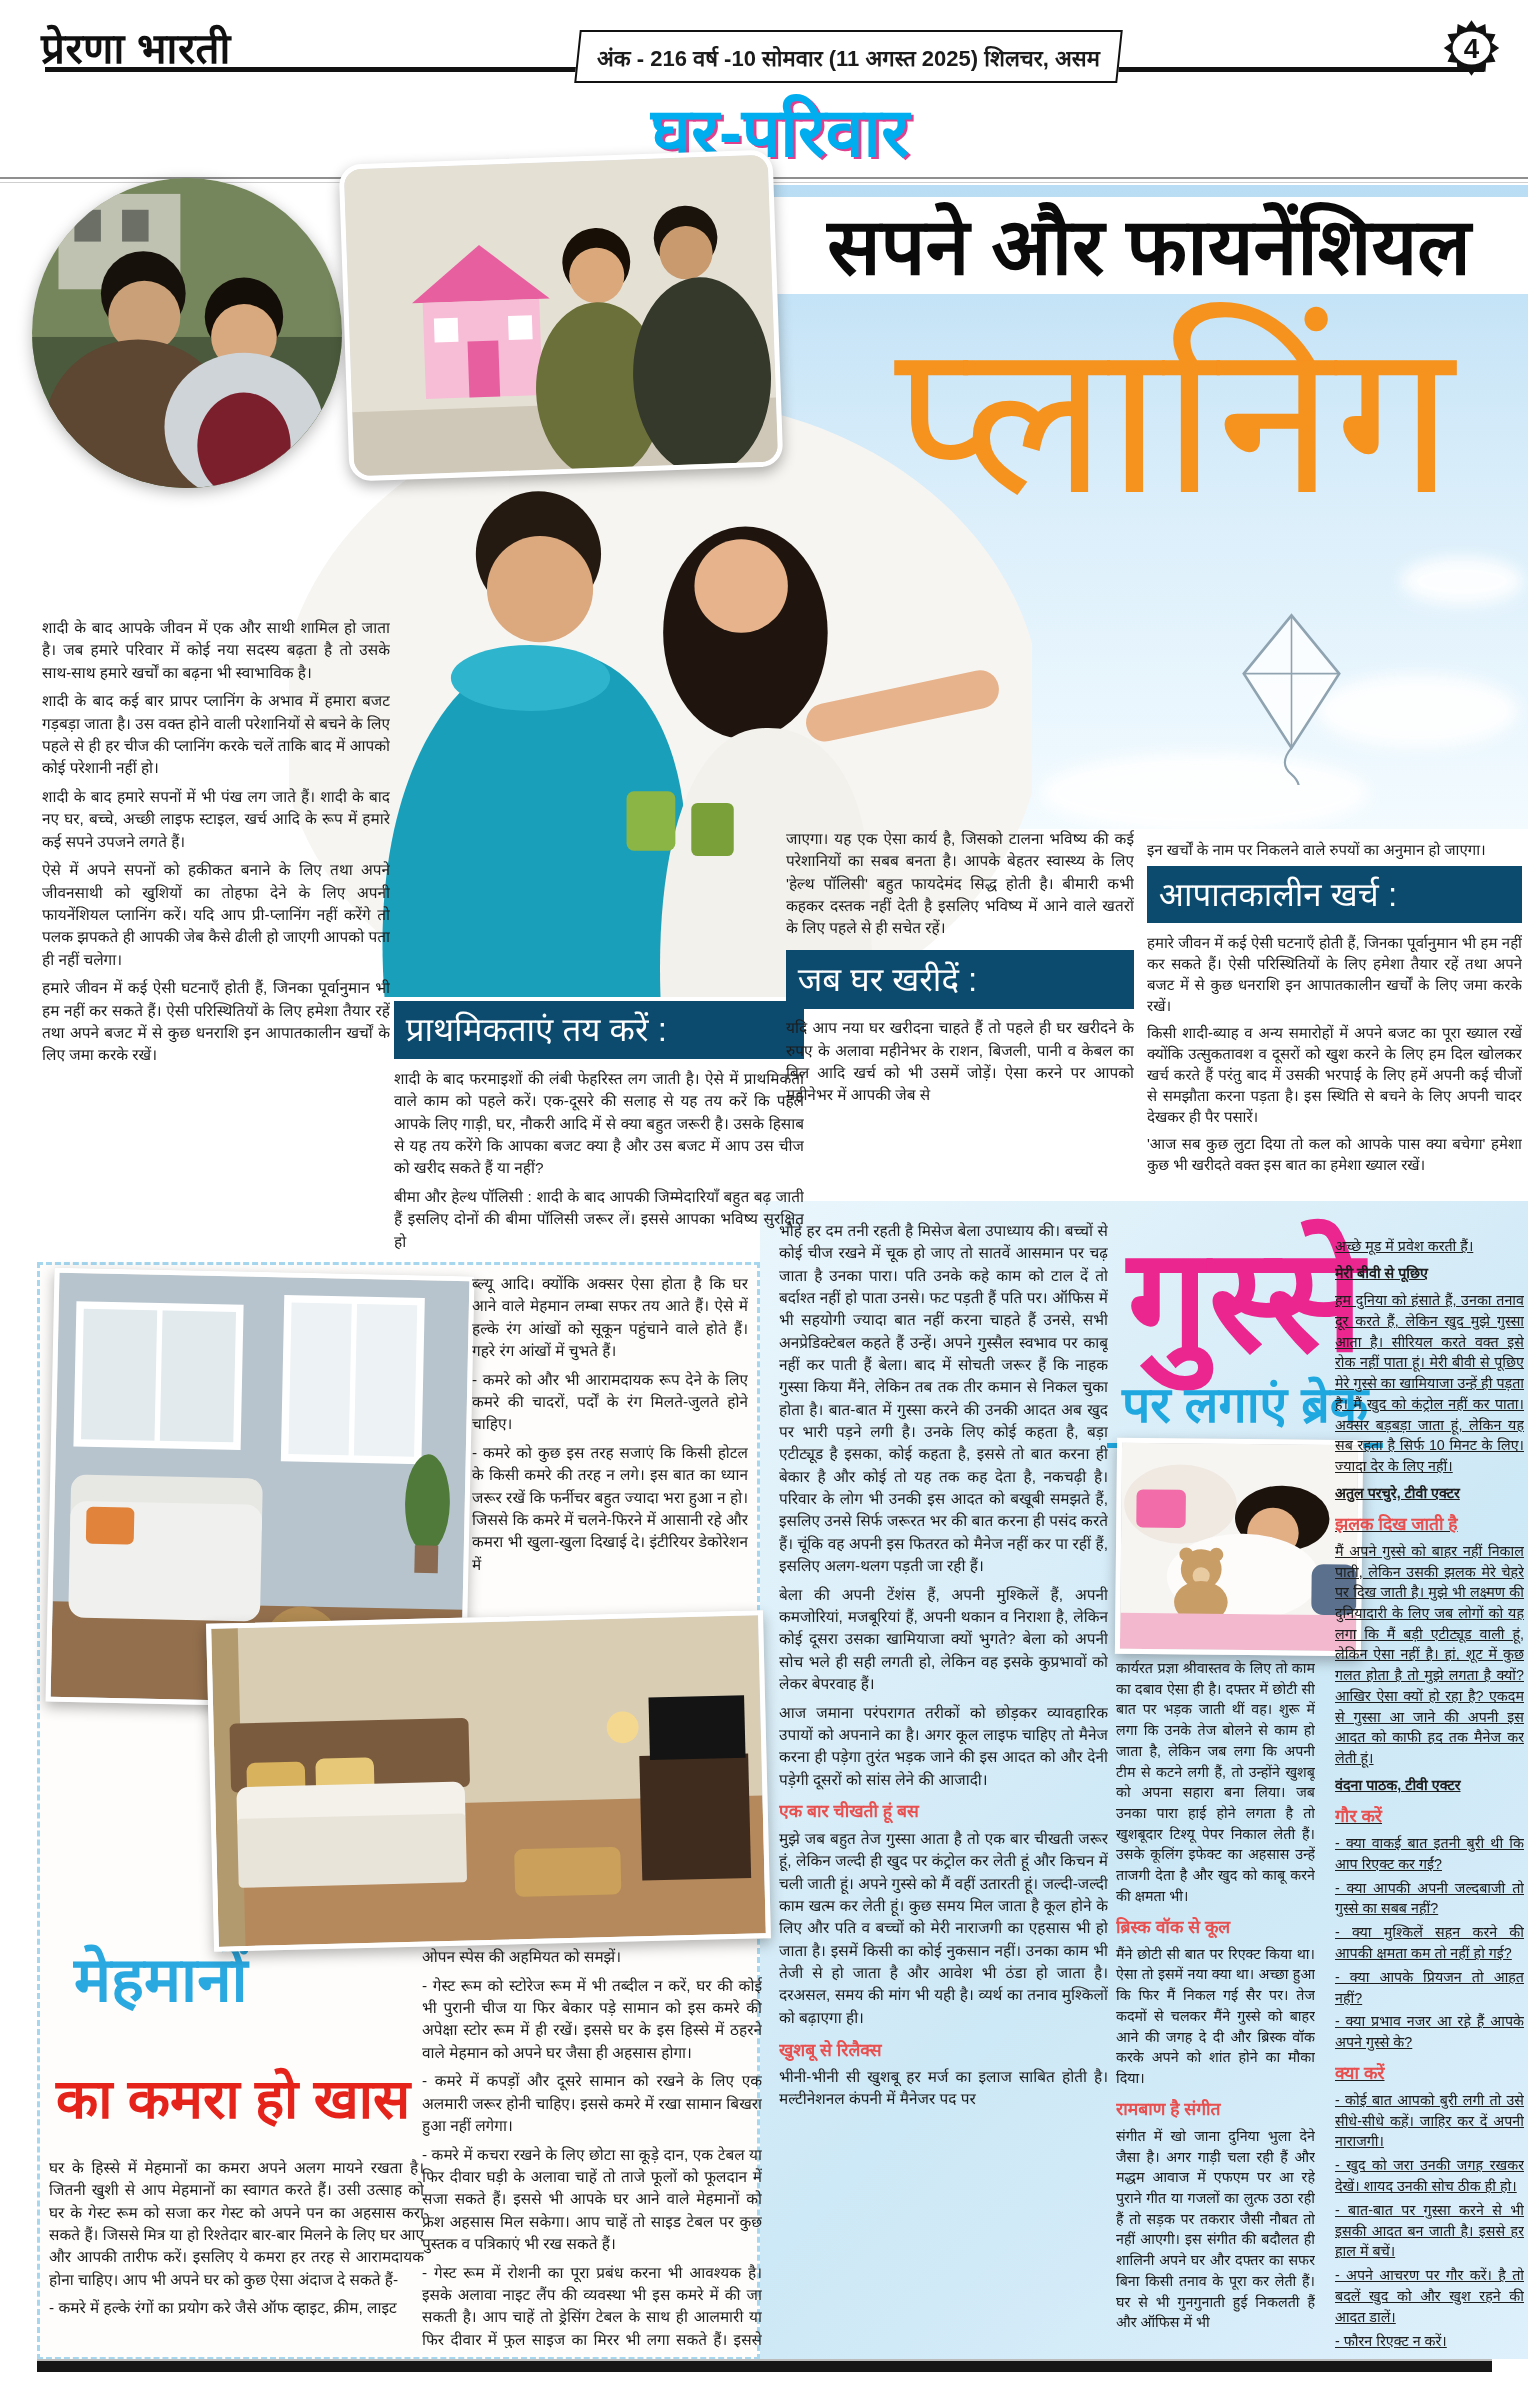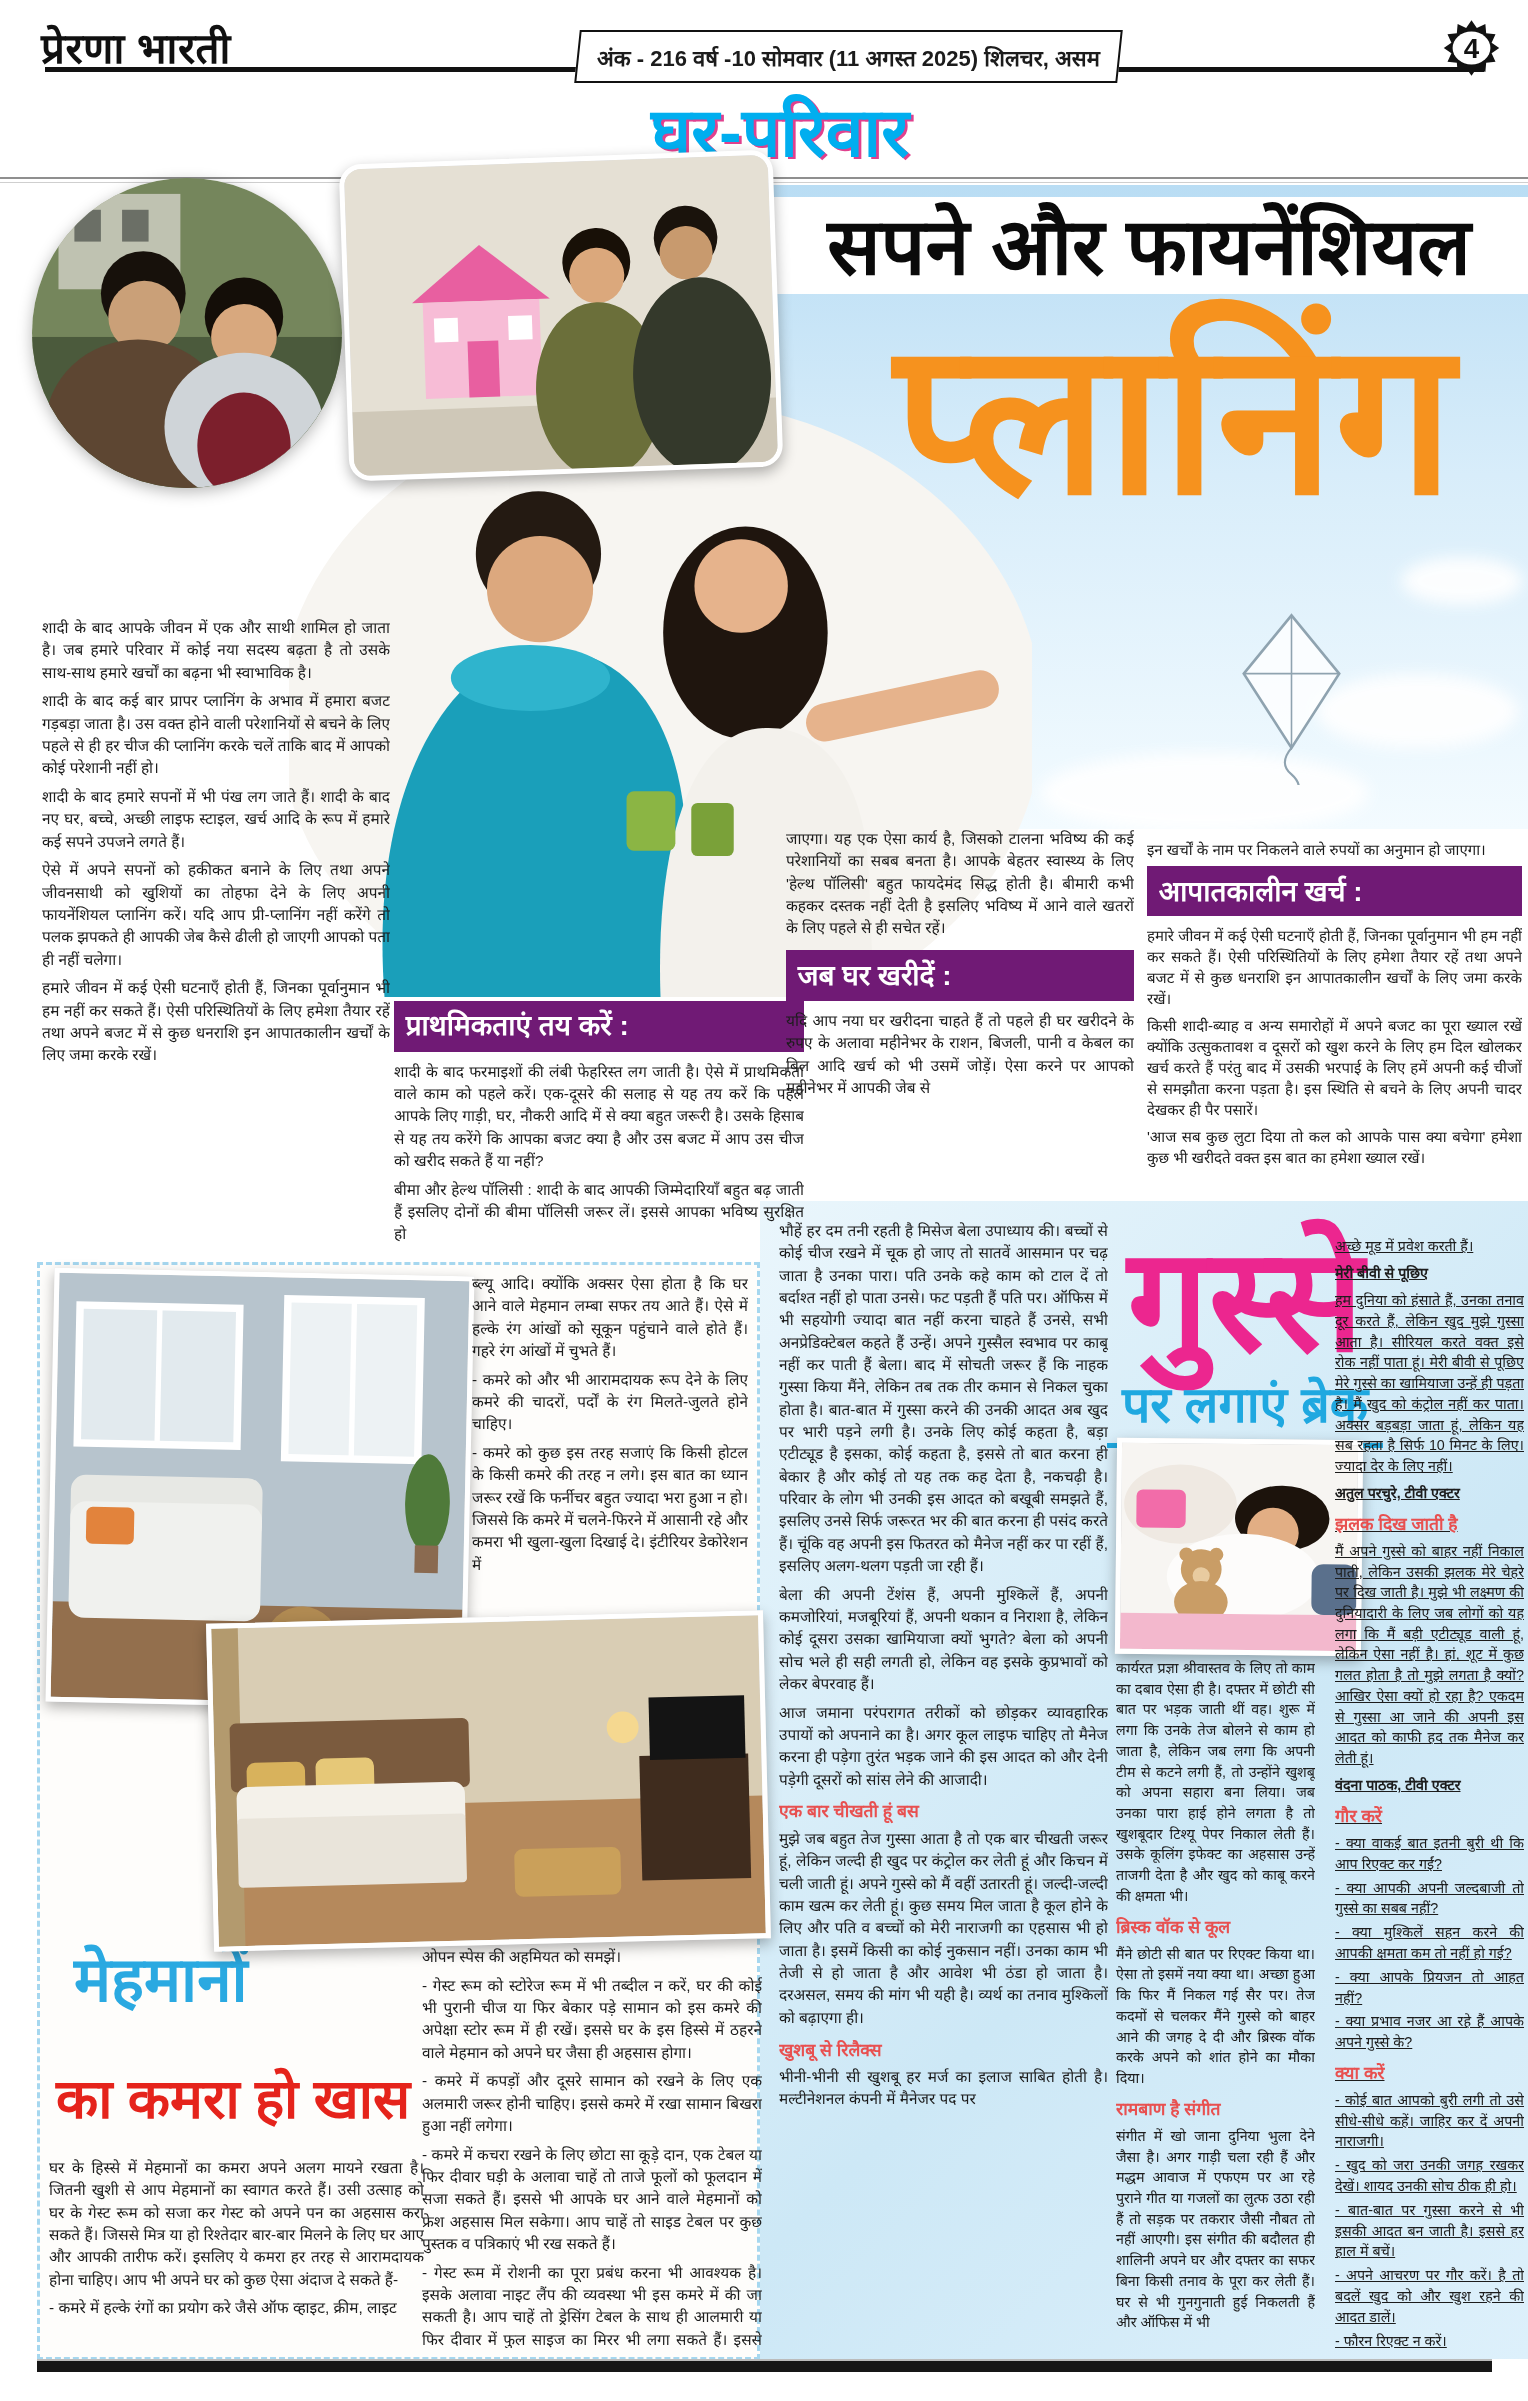--- a/index.html
+++ b/index.html
@@ -16,31 +16,31 @@
   .section-title{left:16px;top:83px;width:1528px;text-align:center;font-size:68px;font-weight:900;
                  color:#00aeef;text-shadow:2.7px 2.1px 0 #e0418e;}
   .rule-gray{left:0;top:177px;width:1528px;height:3.2px;border-top:2.1px solid #8f8f8f;border-bottom:1.6px solid #cfcfcf;}
   
   .sky{left:742px;top:185px;width:786px;height:644px;
        background:linear-gradient(180deg,#b9ddf4 0%,#d8edfa 45%,#f3fbff 100%);}
   .cloud{background:#fff;border-radius:50%;filter:blur(7.4px);opacity:.92;}
   .kicker{left:770px;top:197px;width:758px;background:#fff;padding:8.5px 0 5.3px;
           font-size:79px;font-weight:900;text-align:center;line-height:1.05;color:#0a0a0a;z-index:2;}
   .big-title{left:820px;top:297px;width:708px;text-align:center;font-size:212px;line-height:1.15;
-             font-weight:700;color:#f6921e;z-index:2;}
+             font-weight:400;color:#f6921e;z-index:2;}
   .photo-frame{border:5.3px solid #fff;box-shadow:0 5.3px 14px rgba(0,0,0,.3);overflow:hidden;background:#ddd;}
   .photo-circle{left:32px;top:178px;width:310px;height:310px;border-radius:50%;overflow:hidden;
                 box-shadow:0 4.2px 15px rgba(0,0,0,.28);z-index:2;}
   .photo-gift{left:344px;top:157px;width:424px;height:307px;border-radius:22px;transform:rotate(-2deg);z-index:3;}
   .photo-couple{left:289px;top:335px;width:743px;height:662px;z-index:2;}
   .kite{left:1212px;top:610px;width:159px;height:175px;z-index:1;}
   
   .bodytext{font-size:15.4px;line-height:1.45;text-align:justify;}
   .bodytext p{margin:0 0 6.4px 0;}
-  .bar{background:#701a75;color:#fff;font-size:28px;font-weight:700;padding:5.3px 11.7px;margin:0 0 8.5px 0;}
+  .bar{background:#0c4a6e;color:#fff;font-size:33px;font-weight:400;padding:5.3px 11.7px;margin:0 0 8.5px 0;}
   .lead-intro{left:42px;top:617px;width:348px;height:631px;overflow:hidden;z-index:3;}
   .sec-priorities{left:394px;top:1001px;width:410px;height:276px;overflow:hidden;z-index:3;}
   .col-mid{left:786px;top:828px;width:348px;height:371px;overflow:hidden;z-index:3;}
   .col-mid .bar{margin-top:10.6px;}
   .col-right{left:1147px;top:839px;width:375px;height:361px;overflow:hidden;z-index:3;font-size:15px;line-height:1.4;}
   
   .anger-bg{left:760px;top:1201px;width:768px;height:1158px;
             background:linear-gradient(135deg,#eaf6fc 0%,#cde8f6 55%,#ddf0fb 100%);}
   .anger-col{overflow:hidden;z-index:3;}
   .anger-col1{left:779px;top:1220px;width:329px;height:1129px;font-size:15.4px;}

